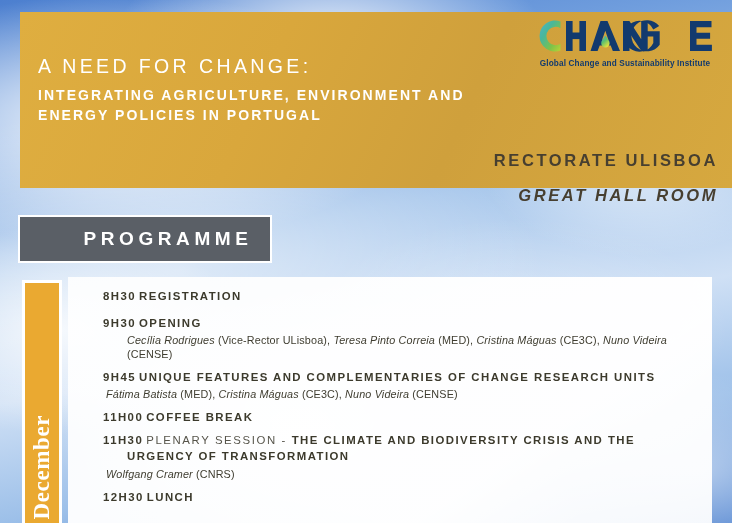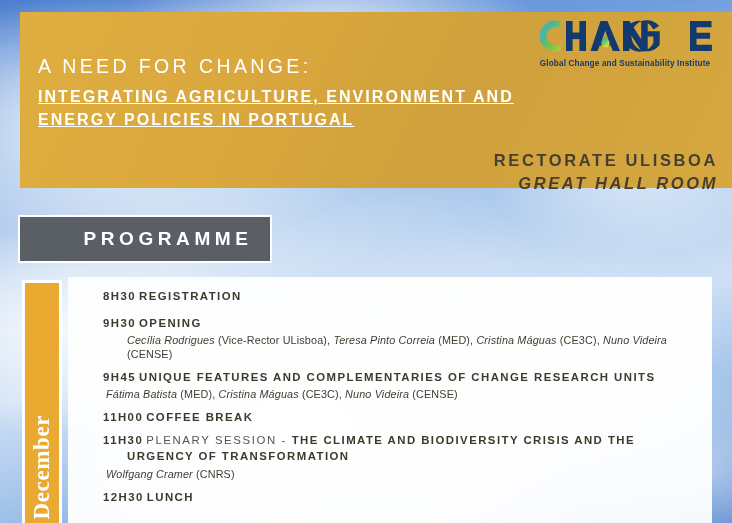--- a/index.html
+++ b/index.html
@@ -58,27 +58,26 @@
     color: #ffffff;
   }
   .title-line1 {
     font-size: 19.5px;
     font-weight: 400;
     letter-spacing: 3.4px;
     line-height: 1.1;
     white-space: nowrap;
   }
   .title-line2 {
-    font-size: 16px;
+    font-size: 14px;
     font-weight: 700;
     letter-spacing: 2.05px;
     line-height: 1.42;
     margin-top: 9px;
     white-space: nowrap;
-    text-decoration: underline;
   }
 
   .venue-block {
     position: absolute;
     right: 14px;
     top: 138px;
     text-align: right;
     color: #4a4132;
   }
   .venue-line1 {
@@ -87,21 +86,21 @@
     letter-spacing: 2.6px;
     line-height: 1.25;
     color: #473f30;
   }
   .venue-line2 {
     font-size: 16.5px;
     font-weight: 700;
     font-style: italic;
     letter-spacing: 2.6px;
     line-height: 1.3;
-    margin-top: 2px;
+    margin-top: 14px;
     color: #473f30;
   }
 
   
   .logo {
     position: absolute;
     right: 12px;
     top: 3px;
     width: 190px;
     text-align: center;

